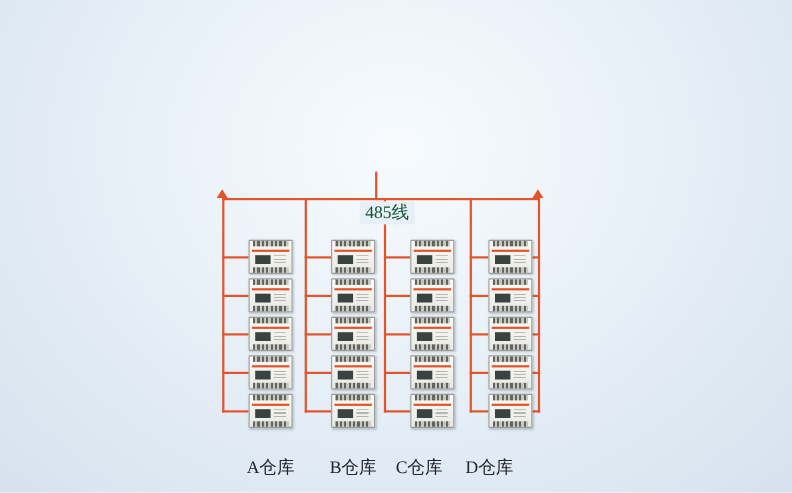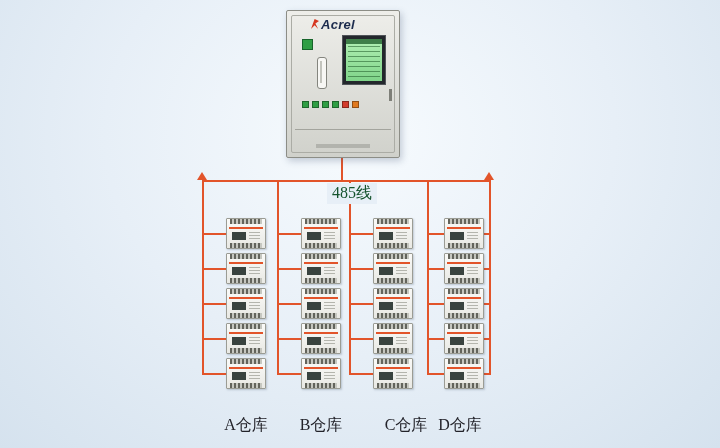--- a/index.html
+++ b/index.html
@@ -45,39 +45,20 @@
   .teeth.top{top:0}.teeth.bot{bottom:0}
   .stripe{left:2px;right:2px;top:8px;height:2px;background:var(--line,#e2542a)}
   .lcd{left:5px;top:13px;width:14px;height:8px;background:#39433f}
   .tag{right:5px;top:13px;width:11px;height:8px;background:repeating-linear-gradient(180deg,#b4b5ad 0 1px,transparent 1px 3px)}
 </style>
 </head>
 <body>
 
 <div class="stage">
 
-  <div class="cabinet">
-    <div class="brand"><span class="mark"></span><span>Acrel</span></div>
-    <span class="sticker"></span>
-    <span class="slot"></span>
-    <div class="screen">
-      <div class="screen-inner"></div>
-    </div>
-    <div class="btn-row">
-        <span class="btn" style="background: rgb(47, 158, 68);"></span>
-        <span class="btn" style="background: rgb(47, 158, 68);"></span>
-        <span class="btn" style="background: rgb(47, 158, 68);"></span>
-        <span class="btn" style="background: rgb(47, 158, 68);"></span>
-        <span class="btn" style="background: rgb(211, 60, 44);"></span>
-        <span class="btn" style="background: rgb(224, 121, 31);"></span>
-      </div>
-    <span class="handle"></span>
-    <span class="seam"></span>
-    <span class="nameplate"></span>
-  </div>
 
   <div id="wiring">
       <i class="vline" style="left: 341px; top: 156px; width: 2px; height: 26px;"></i>
       <i class="hline" style="left: 202px; top: 180px; width: 289px; height: 2px;"></i>
       <i class="arrow-up" style="left: 197px; top: 172px;"></i>
       <i class="arrow-up" style="left: 484px; top: 172px;"></i>
       <i class="vline" style="left: 202px; top: 180px; width: 2px; height: 195px;"></i>
       <i class="vline" style="left: 277px; top: 180px; width: 2px; height: 195px;"></i>
       <i class="vline" style="left: 349px; top: 180px; width: 2px; height: 195px;"></i>
       <i class="vline" style="left: 427px; top: 180px; width: 2px; height: 195px;"></i>
@@ -247,17 +228,17 @@
         <i class="teeth top"></i>
         <i class="stripe"></i>
         <i class="lcd"></i>
         <i class="tag"></i>
         <i class="teeth bot"></i>
       </div>
     </div>
   <div id="labels">
       <div class="col-label" style="left: 246px;">A仓库</div>
       <div class="col-label" style="left: 321px;">B仓库</div>
-      <div class="col-label" style="left: 406px; text-align: right;">C仓库</div>
-      <div class="col-label" style="left: 460px;">D仓库</div>
+      <div class="col-label" style="left: 381px; text-align: right;">C仓库</div>
+      <div class="col-label" style="left: 445px;">D仓库</div>
     </div>
 
 </div>
 
 </body></html>

